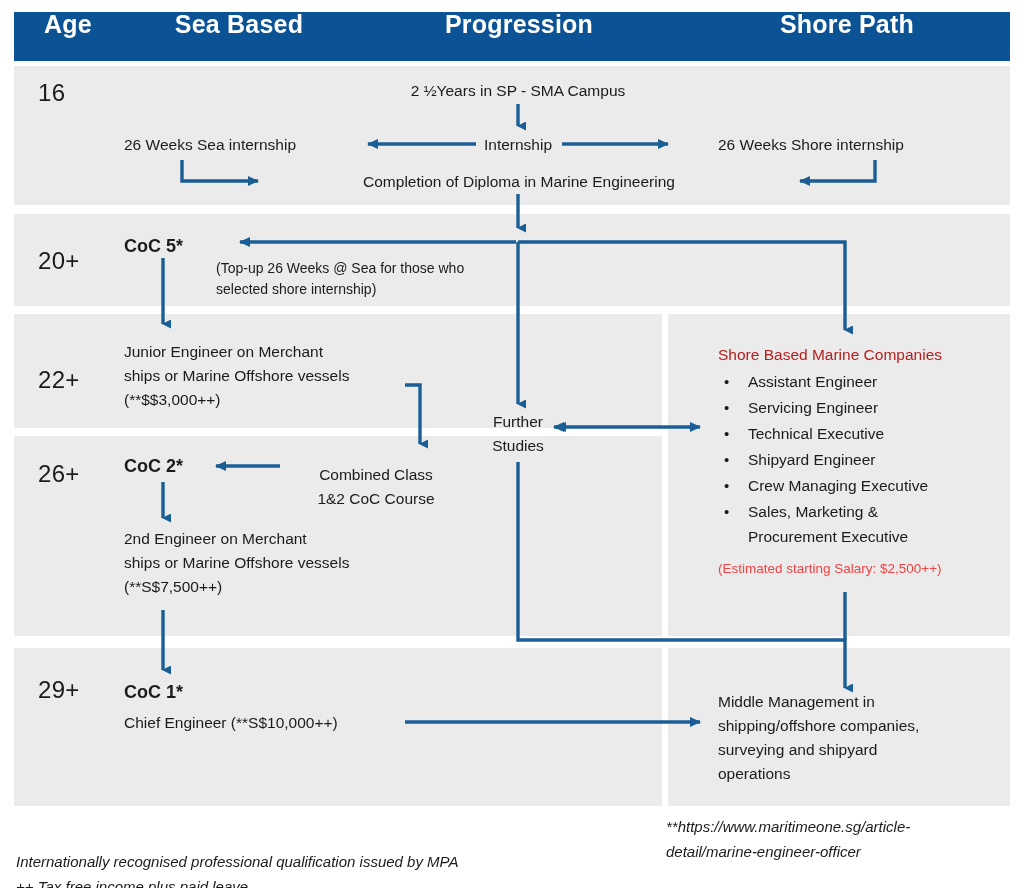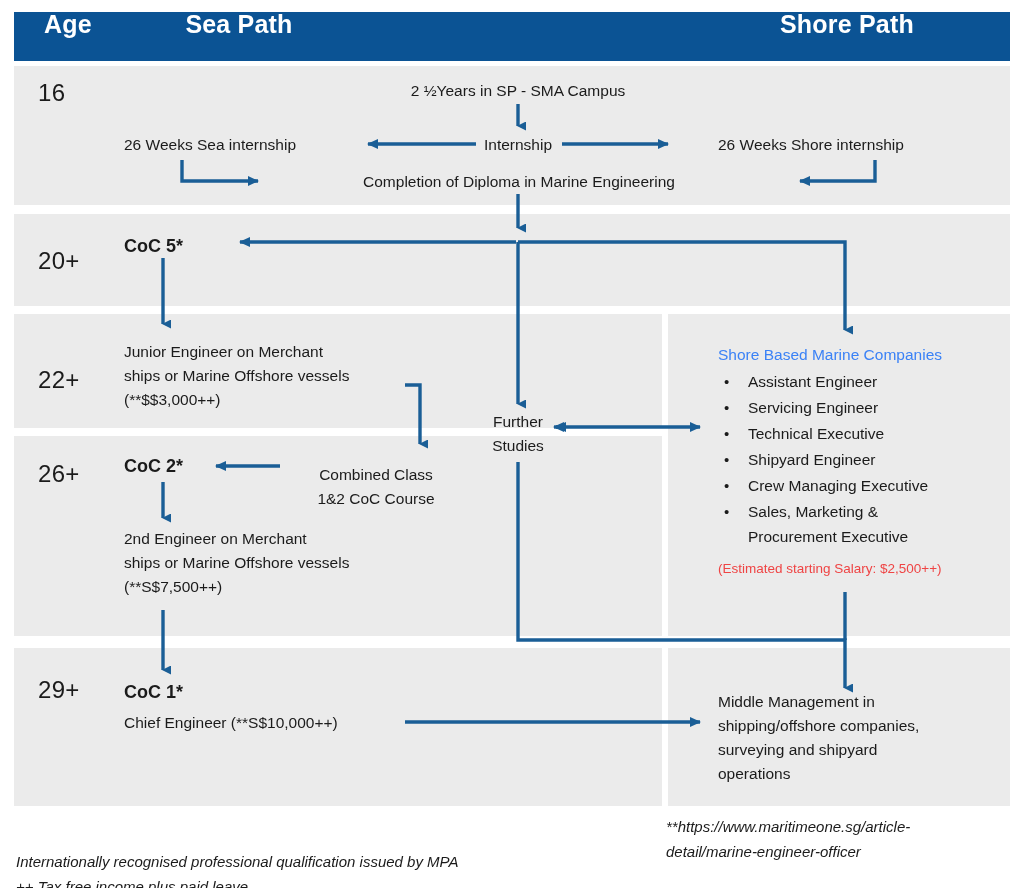--- a/index.html
+++ b/index.html
@@ -42,21 +42,21 @@
     position: absolute; color: #1b1b1b;
     font-size: 15.5px; line-height: 24px;
     white-space: pre-line;
   }
   .txt.small { font-size: 14px; line-height: 21px; }
   .txt.bold  { font-weight: bold; font-size: 18px; }
   .txt.center { text-align: center; }
 
   
   .shore-list { position: absolute; }
-  .shore-title { font-size: 15.5px; line-height: 24px; color:#3b82f6; margin-bottom: 2px; }
+  .shore-title { font-size: 15.5px; line-height: 24px; color:#b91c1c; margin-bottom: 2px; }
   .shore-list ul { list-style: none; margin: 0; padding: 0; }
   .shore-list li {
     position: relative; padding-left: 30px;
     font-size: 15.5px; line-height: 26px; color: #1b1b1b;
   }
   .shore-list li .bl {
     position: absolute; left: 6px; top: 0; line-height: 26px; font-size: 15px;
   }
   .shore-note { font-size: 13.5px; line-height: 20px; color:#ef4444; margin-top: 10px; }
 
@@ -69,21 +69,22 @@
   
   svg.conn { position: absolute; left: 0; top: 0; width: 1024px; height: 888px; pointer-events: none; }
 </style>
 </head>
 <body>
 
 <div id="stage">
 
   <div class="header-bar"></div>
   <div class="header-cell hc-age">Age</div>
-  <div class="header-cell hc-sea">Sea Path</div>
+  <div class="header-cell hc-sea">Sea Based</div>
+  <div class="header-cell hc-prog">Progression</div>
   <div class="header-cell hc-shore">Shore Path</div>
 
   <div class="band" style="left:14px; top:66px;  width:996px; height:139px;"></div>
   <div class="band" style="left:14px; top:214px; width:996px; height:92px;"></div>
   <div class="band" style="left:14px; top:314px; width:648px; height:114px;"></div>
   <div class="band" style="left:14px; top:436px; width:648px; height:200px;"></div>
   <div class="band" style="left:668px; top:314px; width:342px; height:322px;"></div>
   <div class="band" style="left:14px; top:648px; width:648px; height:158px;"></div>
   <div class="band" style="left:668px; top:648px; width:342px; height:158px;"></div>
 
@@ -150,20 +151,22 @@
     </g>
   </svg>
 
   <div class="txt center" style="left:358px; top:79px; width:320px;">2 ½Years in SP - SMA Campus</div>
   <div class="txt center" style="left:458px; top:133px; width:120px;">Internship</div>
   <div class="txt" style="left:124px; top:133px; width:260px;">26 Weeks Sea internship</div>
   <div class="txt" style="left:718px; top:133px; width:270px;">26 Weeks Shore internship</div>
   <div class="txt center" style="left:330px; top:170px; width:378px;">Completion of Diploma in Marine Engineering</div>
 
   <div class="txt bold" style="left:124px; top:234px;">CoC 5*</div>
+  <div class="txt small" style="left:216px; top:258px; width:320px;">(Top-up 26 Weeks @ Sea for those who
+selected shore internship)</div>
 
   <div class="txt" style="left:124px; top:340px; width:300px;">Junior Engineer on Merchant
 ships or Marine Offshore vessels
 (**$$3,000++)</div>
 
   <div class="txt center" style="left:466px; top:410px; width:104px;">Further
 Studies</div>
 
   <div class="shore-list" style="left:718px; top:343px; width:282px;">
     <div class="shore-title">Shore Based Marine Companies</div>

